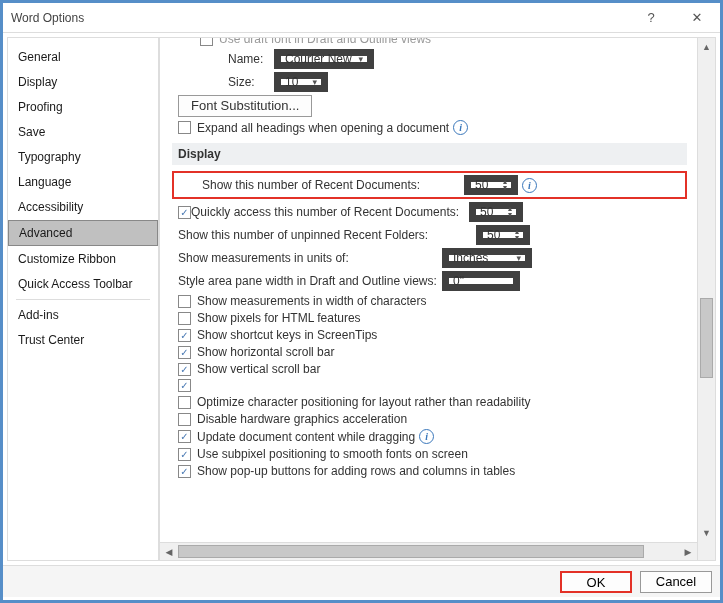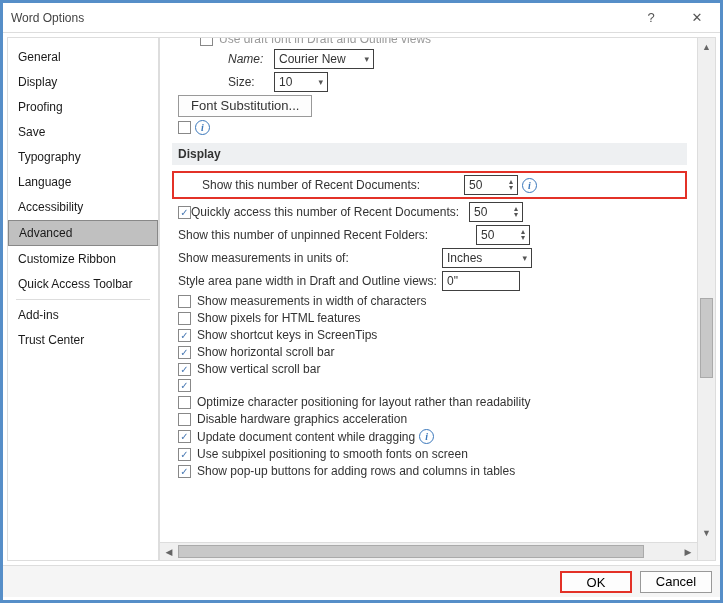--- a/index.html
+++ b/index.html
@@ -74,21 +74,21 @@
   }
   .row { display: flex; align-items: center; margin: 3px 0; }
   .row label { margin-left: 6px; }
   .chk {
     width: 13px; height: 13px; border: 1px solid #888;
     background: #fff; display: inline-flex;
     align-items: center; justify-content: center;
     font-size: 10px; color: #4a7ab4;
   }
   .spin, .combo, .txtinput {
-    border: 1px solid #404040; background: #fff;
+    border: 7px solid #404040; background: #fff;
     height: 20px; padding: 0 4px; font-size: 12px;
     display: inline-flex; align-items: center;
     justify-content: space-between;
   }
   .spin { width: 54px; }
   .spin .spinbtn, .combo .caret {
     font-size: 8px; color: #555; display: flex; flex-direction: column; line-height: 6px;
   }
   .combo { width: 82px; }
   .txtinput { width: 78px; }
@@ -164,21 +164,21 @@
 
   <div class="content-wrap">
     <div class="content">
 
       <div class="row cut-top" style="margin-top:-6px;">
         <span class="chk"></span>
         <label>Use draft font in Draft and Outline views</label>
       </div>
 
       <div class="row" style="padding-left:50px;">
-        <span style="width:46px;font-style:italic;">Name:</span>
+        <span style="width:46px;">Name:</span>
         <div class="combo" style="width:100px;">
           <span>Courier New</span>
             <span class="caret">▾</span>
         </div>
       </div>
       <div class="row" style="padding-left:50px;">
         <span style="width:46px;">Size:</span>
         <div class="combo" style="width:54px;">
           <span>10</span>
             <span class="caret">▾</span>
@@ -186,20 +186,21 @@
       </div>
 
       <div class="row">
         <div class="btn">
           <span>Font Substitution...</span>
         </div>
       </div>
 
       <div class="row">
         <span class="chk"></span>
+        <label>Expand all headings when opening a document</label>
         <span class="info-icon">i</span>
       </div>
 
       <div class="section-hdr">Display</div>
 
       <div class="row hl-red" style="margin-left:-6px;">
         <span class="label-col" style="width:262px;margin-left:24px;">Show this number of Recent Documents:</span>
         <div class="spin">
           <span>50</span>
           <span class="spinbtn">

